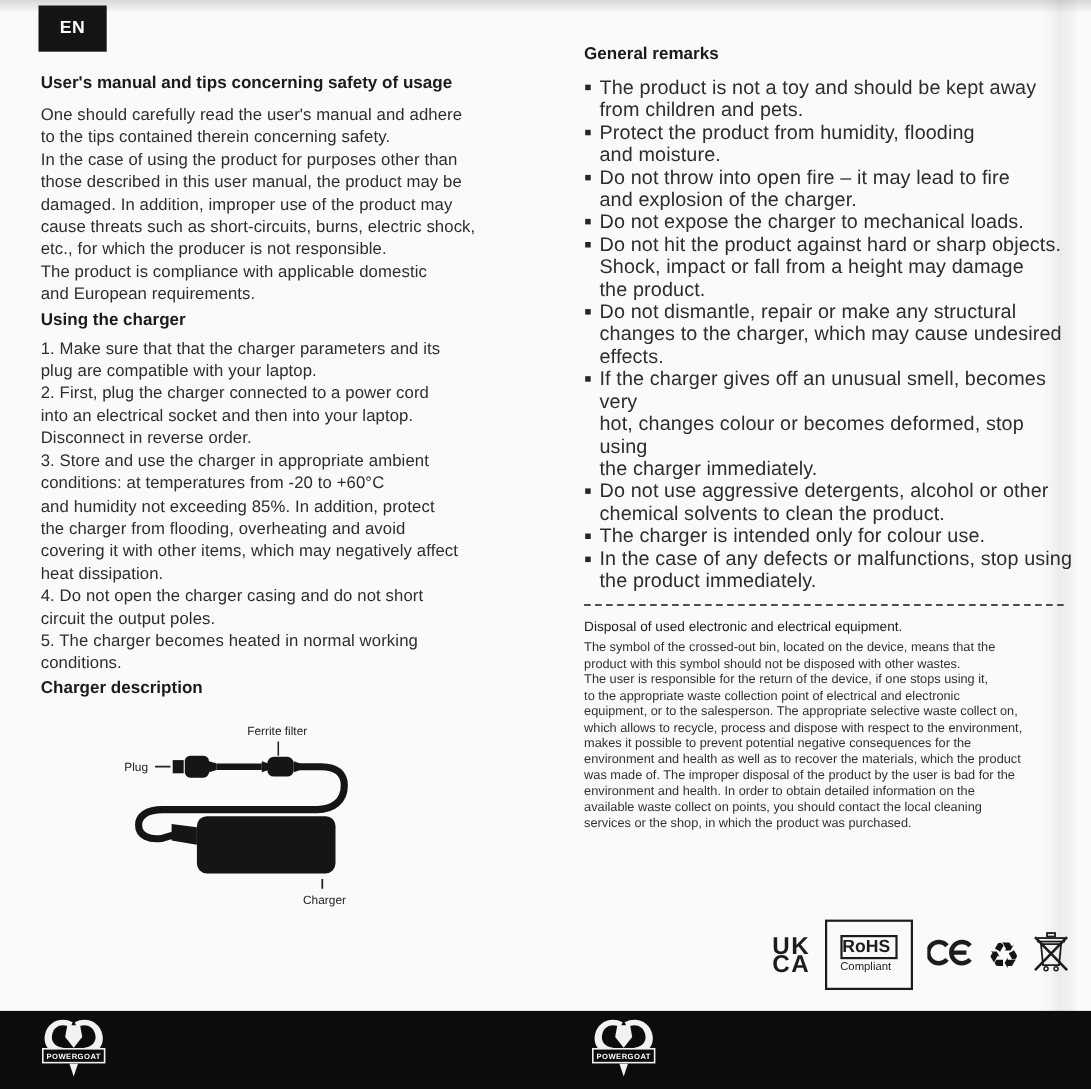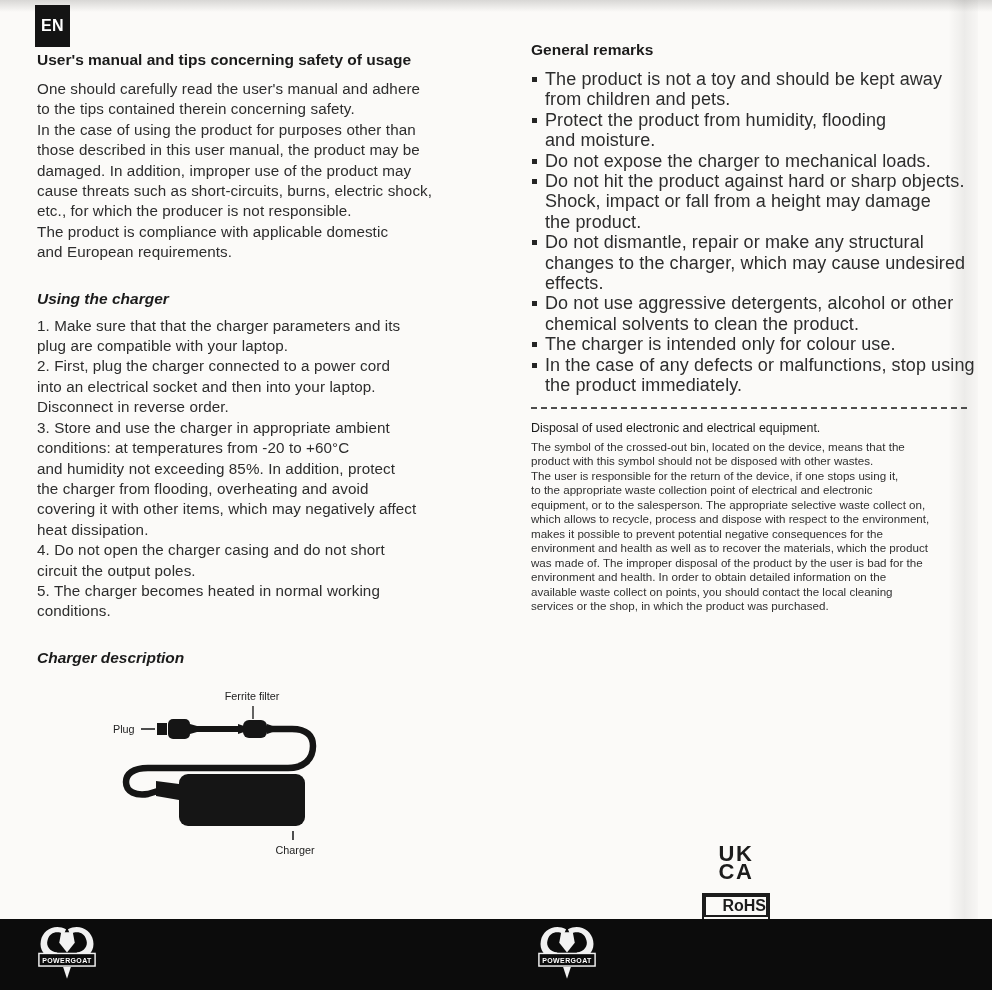--- a/index.html
+++ b/index.html
@@ -11,33 +11,33 @@
   }
   .top-shade {
     position:absolute; left:0; top:0; width:992px; height:12px;
     background:linear-gradient(#d8d7d5, rgba(251,250,248,0)); 
   }
   .right-crease {
     position:absolute; top:0; left:948px; width:30px; height:990px;
     background:linear-gradient(90deg, rgba(0,0,0,0) 0%, rgba(0,0,0,0.06) 55%, rgba(0,0,0,0.015) 100%);
   }
   .en-badge {
-    position:absolute; left:35px; top:5px; width:35px; height:42px;
+    position:absolute; left:35px; top:5px; width:62px; height:42px;
     background:#141414; color:#fff; font-size:16px; font-weight:bold;
     display:flex; align-items:center; justify-content:center; letter-spacing:0.5px;
   }
-  .col-left  { position:absolute; left:37px;  top:50px; width:472px; }
+  .col-left  { position:absolute; left:37px;  top:66px; width:472px; }
   .col-right { position:absolute; left:531px; top:40px; width:448px; }
   .h { font-size:15.5px; font-weight:bold; color:#1b1b1b; line-height:20px; }
   .body-text {
     font-size:15.2px; line-height:20.4px; white-space:pre-line; color:#2d2d2d;
     letter-spacing:0.1px;
   }
   .mt9  { margin-top:9px; }
-  .mt10 { margin-top:26px;font-style:italic; }
+  .mt10 { margin-top:2px; }
   .mt7  { margin-top:7px; }
   .diagram-wrap { margin:14px 0 0 62px; }
   .diagram-wrap svg { display:block; }
   .dg-label { font-size:10.8px; fill:#222; font-family:"Liberation Sans", sans-serif; }
   .remarks-list { list-style:none; margin:9px 0 0 0; padding:0; }
   .remarks-list li {
     position:relative; padding-left:14px;
     font-size:18px; line-height:20.4px; white-space:pre-line; color:#2d2d2d;
     letter-spacing:0.1px;
   }
@@ -50,28 +50,28 @@
     margin-top:5px; font-size:11.6px; line-height:14.5px; white-space:pre-line; color:#303030;
   }
   .set-includes {
     position:absolute; left:37px; top:857px; display:flex; align-items:center;
     font-size:15.2px; color:#2b2b2b;
   }
   .set-includes .lbl { font-weight:bold; color:#1b1b1b; }
   .sq-bullet { width:5px; height:5px; background:#252525; margin:2px 9px 0 12px; flex:0 0 auto; }
   .certs {
     position:absolute; left:702px; top:845px; height:46px;
-    display:flex; align-items:center; gap:13px; color:#1c1c1c;flex-direction:column;
+    display:flex; align-items:center; gap:13px; color:#1c1c1c;
   }
   .ukca {
     font-size:22px; font-weight:bold; line-height:17.5px; letter-spacing:1.5px;
     transform:scaleY(1.0); color:#1c1c1c;
   }
   .rohs {
-    border:2px solid #1c1c1c; padding:0; width:68px; background:transparent; text-align:right;
+    border:2px solid #1c1c1c; padding:12px; width:80px; background:transparent; text-align:left;
   }
   .rohs-top { border:2px solid #1c1c1c; font-size:16px; font-weight:bold; line-height:18px; }
   .rohs-bottom { font-size:10.3px; line-height:13px; margin-top:1px; }
   .recycle-glyph { font-size:33px; line-height:33px; color:#141414; font-family:"DejaVu Sans", sans-serif; }
   .visually-hidden { position:absolute; width:1px; height:1px; overflow:hidden; clip:rect(0 0 0 0); }
   .footer {
     position:absolute; left:0; top:919px; width:992px; height:71px; background:#0c0c0c;
   }
   .goat-logo { position:absolute; top:4px; width:62px; height:57px; }
   .goat-logo.g1 { left:36px; }
@@ -153,27 +153,32 @@
   </div>
 
 
   <div class="col-right">
     <div class="h">General remarks</div>
     <ul class="remarks-list">
       <li>The product is not a toy and should be kept away
 from children and pets.</li>
       <li>Protect the product from humidity, flooding
 and moisture.</li>
+      <li>Do not throw into open fire – it may lead to fire
+and explosion of the charger.</li>
       <li>Do not expose the charger to mechanical loads.</li>
       <li>Do not hit the product against hard or sharp objects.
 Shock, impact or fall from a height may damage
 the product.</li>
       <li>Do not dismantle, repair or make any structural
 changes to the charger, which may cause undesired
 effects.</li>
+      <li>If the charger gives off an unusual smell, becomes very
+hot, changes colour or becomes deformed, stop using
+the charger immediately.</li>
       <li>Do not use aggressive detergents, alcohol or other
 chemical solvents to clean the product.</li>
       <li>The charger is intended only for colour use.</li>
       <li>In the case of any defects or malfunctions, stop using
 the product immediately.</li>
     </ul>
 
     <div class="dashed-divider"></div>
 
     <div class="disposal-h">Disposal of used electronic and electrical equipment.</div>

